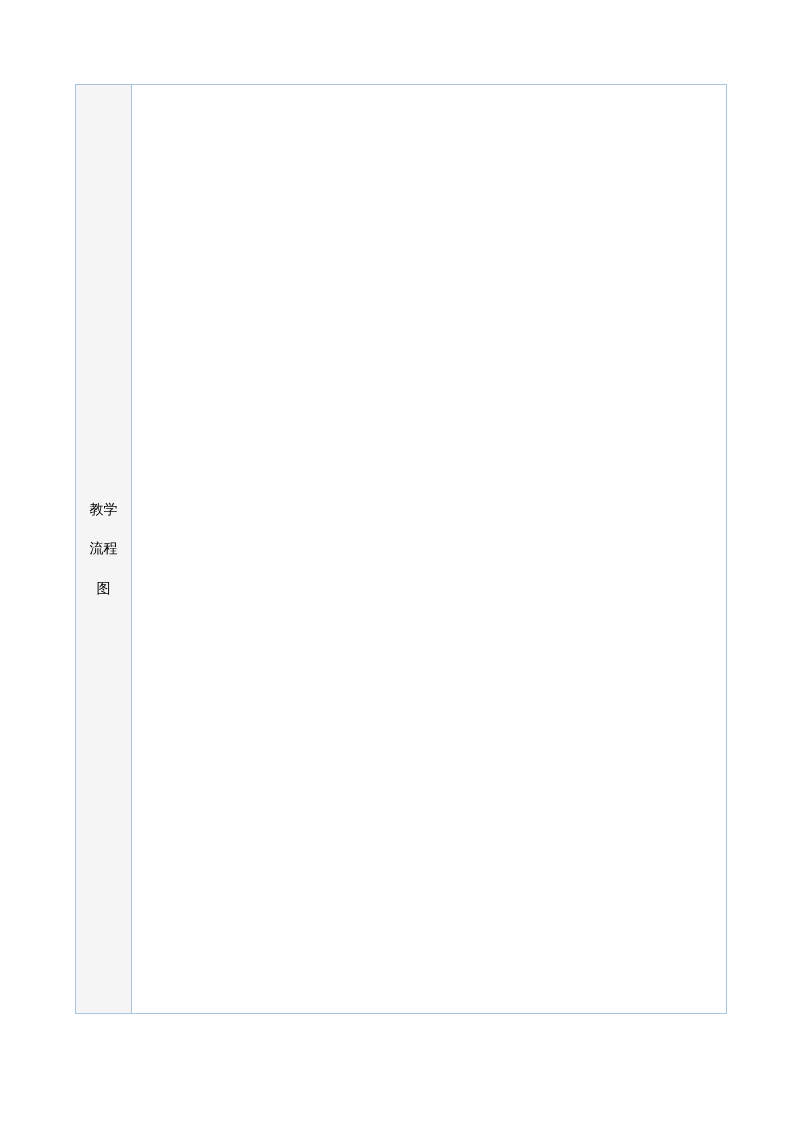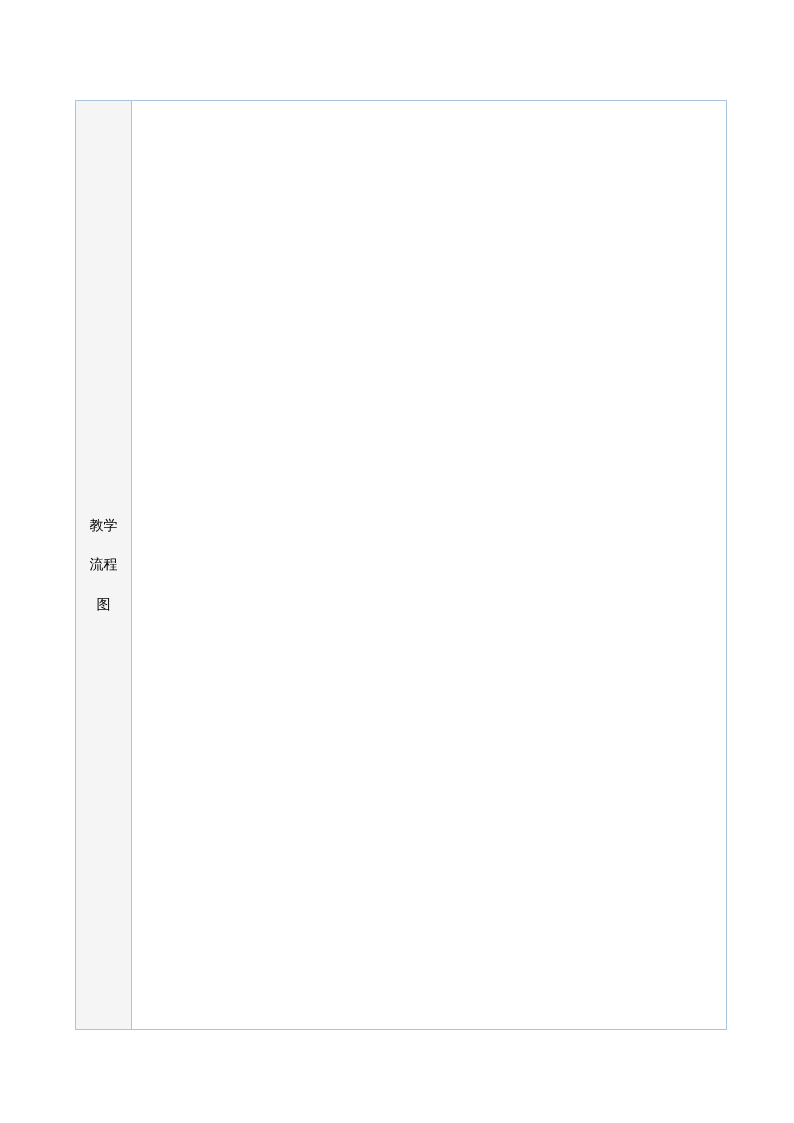--- a/index.html
+++ b/index.html
@@ -10,21 +10,21 @@
     body {
       width: 794px;
       height: 1123px;
       background: #ffffff;
       font-family: "Microsoft YaHei", "SimSun", sans-serif;
       position: relative;
     }
     .page-container {
       position: absolute;
       left: 75px;
-      top: 100px;
+      top: 84px;
       width: 652px;
       height: 930px;
       border: 1px solid #a8c5e0;
       display: flex;
     }
     .left-column {
       width: 56px;
       height: 100%;
       background: #f5f5f5;
       border-right: 1px solid #a8c5e0;

